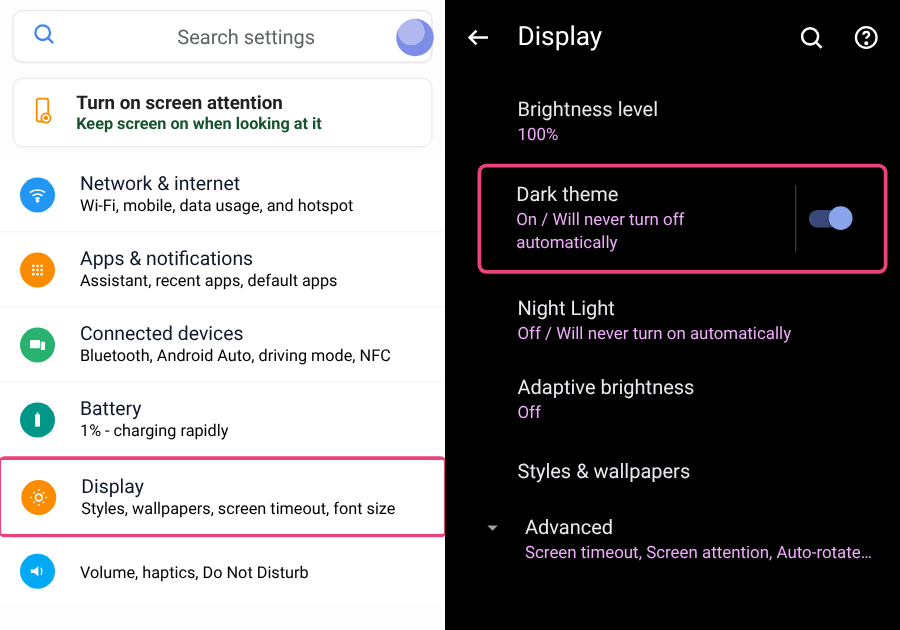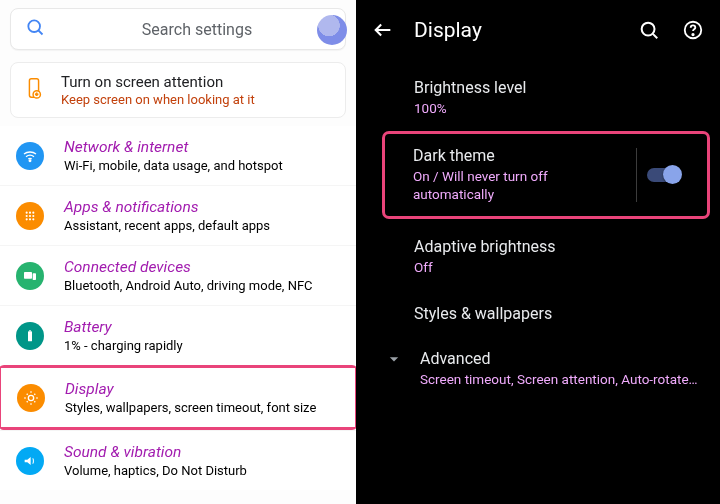--- a/index.html
+++ b/index.html
@@ -39,35 +39,36 @@
   .search-icon svg { width: 20px; height: 20px; }
 
   .card {
     margin: 4px 10px 8px 10px;
     border: 1px solid #ececec;
     border-radius: 8px;
     background: #fff;
     display: flex; align-items: center;
     padding: 10px 12px;
     gap: 16px;
+    font-weight: bold;
   }
   .card .title { font-size: 15px; color: #202124; }
-  .card .subtitle { font-size: 13px; color: #c2410c; margin-top: 1px; }
+  .card .subtitle { font-size: 13px; color: #14532d; margin-top: 1px; }
 
   .list { flex: 1; }
   .item {
     display: flex; align-items: center;
     padding: 12px 12px 12px 16px;
     gap: 20px;
     background: #fff;
     border-top: 1px solid #f5f5f5;
   }
   .item:first-child { border-top: none; }
   .item .texts { flex: 1; min-width: 0; }
-  .item .title { font-size: 15.5px; color: #a21caf; font-style: italic; }
+  .item .title { font-size: 15.5px; color: #0f172a; }
   .item .subtitle { font-size: 13px; color: #000000; margin-top: 2px; white-space: nowrap; overflow: hidden; text-overflow: ellipsis; }
 
   .icon-circle {
     width: 28px; height: 28px; border-radius: 50%;
     display: inline-flex; align-items: center; justify-content: center;
     flex-shrink: 0;
   }
   .icon-circle svg { width: 16px; height: 16px; }
 
   .ic-phone { color: #fb8c00; }
@@ -260,21 +261,20 @@
     </div>
 
     <div class="item">
       <span class="icon-circle ic-sound">
         <svg viewBox="0 0 24 24" fill="#fff">
             <path d="M4 10v4h4l5 4V6l-5 4H4z"></path>
             <path d="M16 8c1.5 1 1.5 7 0 8" fill="none" stroke="#fff" stroke-width="1.6"></path>
           </svg>
       </span>
       <div class="texts">
-        <div class="title">Sound &amp; vibration</div>
         <div class="subtitle">Volume, haptics, Do Not Disturb</div>
       </div>
     </div>
 
   </div>
 </div>
 
 <div class="right">
 
   <div class="topbar">
@@ -312,20 +312,24 @@
         <div class="r-title">Dark theme</div>
         <div class="r-sub">On / Will never turn off automatically</div>
         <span class="toggle-divider"></span>
         <span class="toggle">
           <span class="toggle-track"></span>
           <span class="toggle-thumb"></span>
         </span>
       </div>
     </div>
 
+    <div class="r-item">
+      <div class="r-title">Night Light</div>
+      <div class="r-sub">Off / Will never turn on automatically</div>
+    </div>
 
     <div class="r-item">
       <div class="r-title">Adaptive brightness</div>
       <div class="r-sub">Off</div>
     </div>
 
     <div class="r-item" style="padding-top:16px;padding-bottom:16px;">
       <div class="r-title">Styles &amp; wallpapers</div>
     </div>
 

